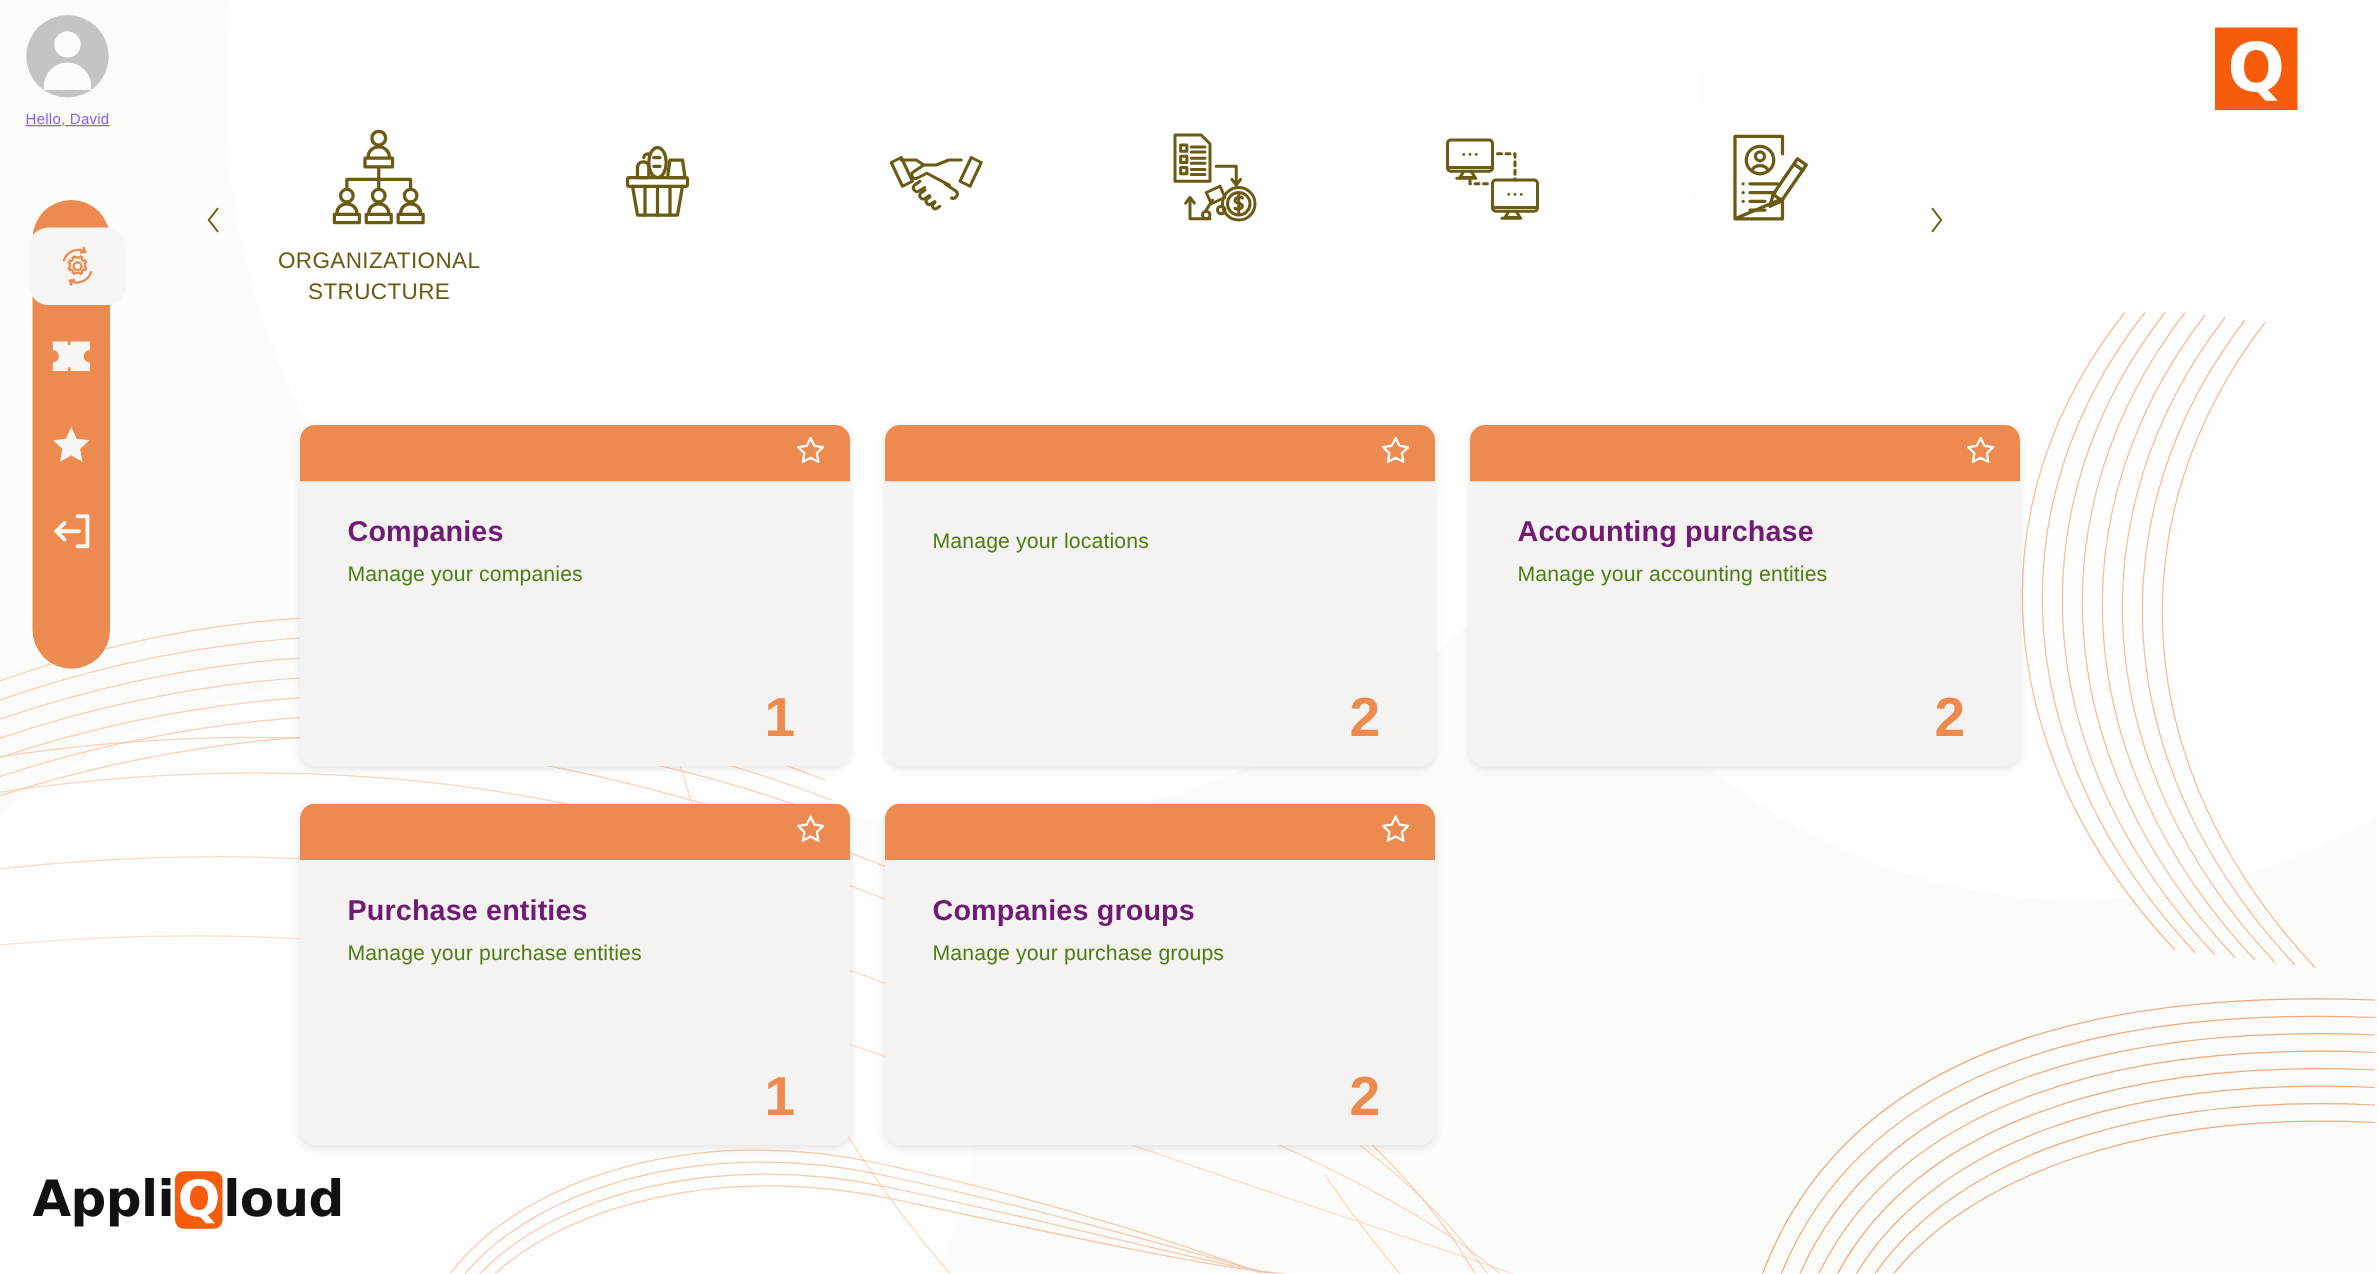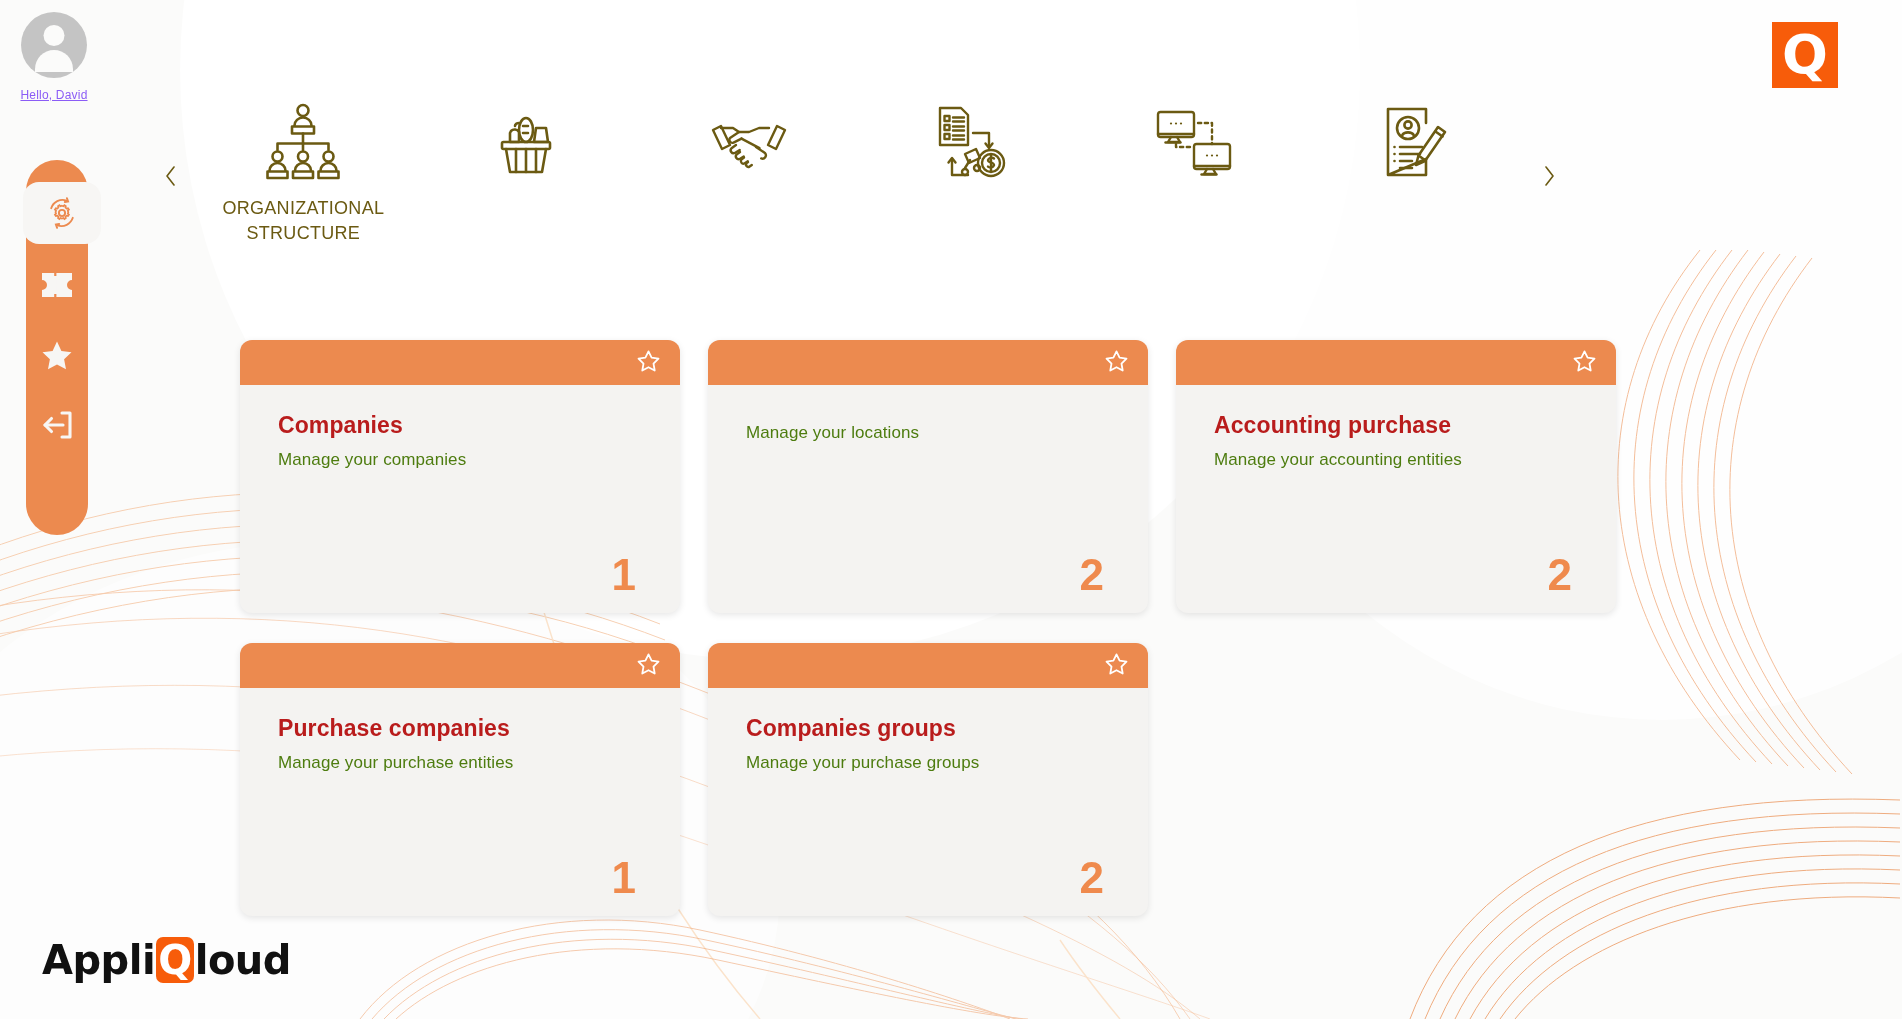--- a/index.html
+++ b/index.html
@@ -210,21 +210,21 @@
   .star-btn { cursor: pointer; display: block; }
   .card-body {
     flex: 1;
     padding: 27px 38px 16px 38px;
     display: flex;
     flex-direction: column;
   }
   .card-title {
     font-size: 23px;
     font-weight: bold;
-    color: #b91c1c;
+    color: #701a75;
     letter-spacing: .1px;
   }
   .card-sub {
     margin-top: 11px;
     font-size: 17px;
     color: #4d7c0f;
     letter-spacing: .1px;
   }
   .card-count {
     margin-top: auto;
@@ -250,21 +250,21 @@
   .brand-q span {
     color: #ffffff;
     font-size: 54px;
     font-weight: bold;
     line-height: 1;
     font-family: "DejaVu Sans", sans-serif;
   }
 
   .footer-logo {
     position: absolute;
-    left: 42px; bottom: 36px;
+    left: 26px; bottom: 36px;
     display: flex;
     align-items: center;
     font-size: 40px;
     font-weight: bold;
     color: #111111;
     letter-spacing: -0.5px;
     z-index: 6;
     font-family: "DejaVu Sans", sans-serif;
   }
   .footer-logo .q-box {
@@ -587,21 +587,21 @@
 
       <div class="card">
         <div class="card-head">
           <span class="star-btn">
             <svg width="23" height="22" viewBox="0 0 23 22" fill="none" stroke="#ffffff" stroke-width="1.8" stroke-linejoin="round">
               <path d="M11.5 1.4 l3.1 6.3 6.9 1 -5 4.9 1.2 6.9 -6.2 -3.3 -6.2 3.3 1.2 -6.9 -5 -4.9 6.9 -1z"></path>
             </svg>
           </span>
         </div>
         <div class="card-body">
-          <div class="card-title">Purchase companies</div>
+          <div class="card-title">Purchase entities</div>
           <div class="card-sub">Manage your purchase entities</div>
           <div class="card-count">1</div>
         </div>
       </div>
 
       <div class="card">
         <div class="card-head">
           <span class="star-btn">
             <svg width="23" height="22" viewBox="0 0 23 22" fill="none" stroke="#ffffff" stroke-width="1.8" stroke-linejoin="round">
               <path d="M11.5 1.4 l3.1 6.3 6.9 1 -5 4.9 1.2 6.9 -6.2 -3.3 -6.2 3.3 1.2 -6.9 -5 -4.9 6.9 -1z"></path>

